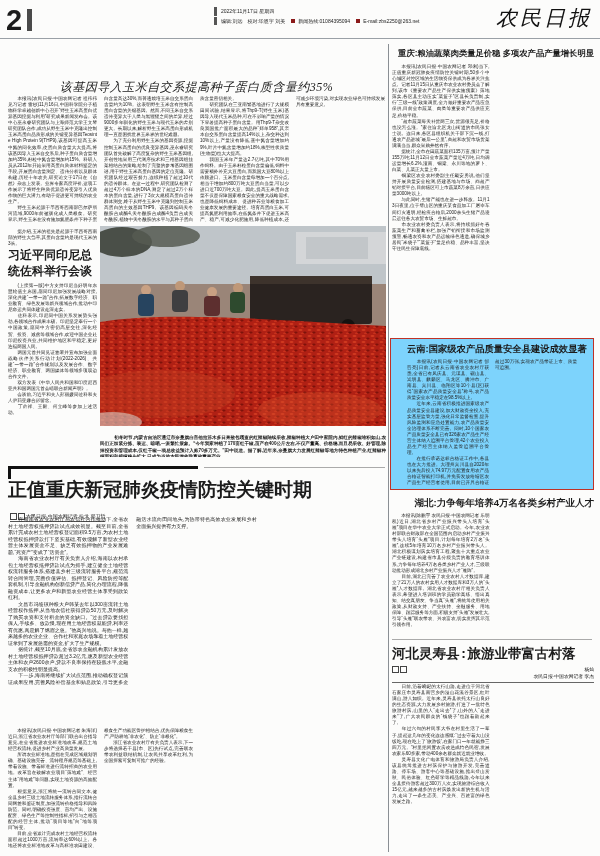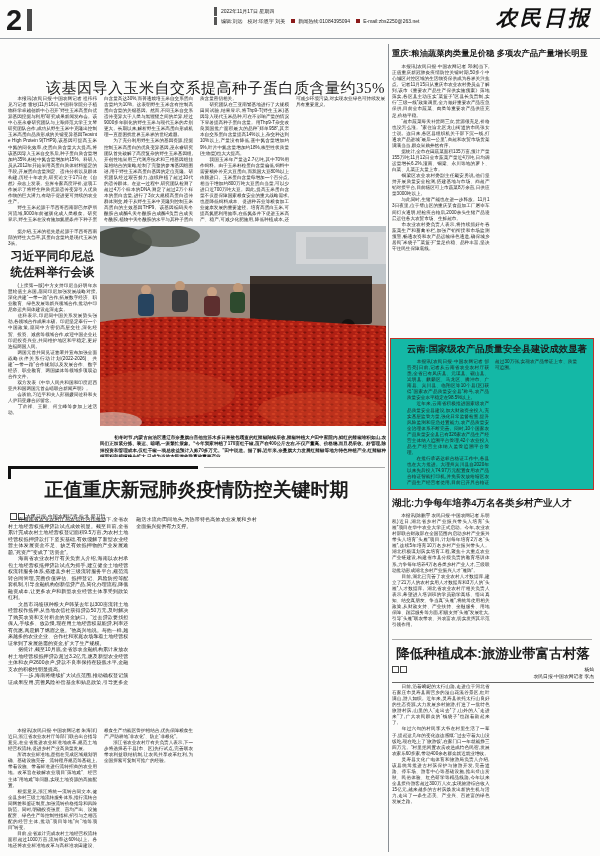--- a/index.html
+++ b/index.html
@@ -7,40 +7,40 @@
         font-family:"Liberation Sans",sans-serif;color:#1c1c1c;overflow:hidden;}
   .abs{position:absolute;}
   
   .pagenum{font-size:29px;font-weight:bold;line-height:30px;}
   .secbar{width:5px;height:22px;background:#4a4a4a;margin:0 5px;}
   .sectitle{font-size:20px;font-weight:bold;letter-spacing:1px;}
   .hdrflex{display:flex;align-items:center;}
   .meta{font-size:5px;line-height:1.7;color:#222;}
   .meta .row{display:flex;align-items:center;border-left:3px solid #555;padding-left:4px;margin:1px 0;}
   .redsq{display:inline-block;width:4px;height:4px;background:#8b1a1a;margin:0 3px 0 6px;}
-  .masthead{font-family:"DejaVu Serif",serif;font-style:italic;font-weight:bold;
+  .masthead{font-family:"DejaVu Serif",serif;font-style:italic;font-weight:normal;
             font-size:21px;letter-spacing:3px;color:#111;}
   .hdr-rule{left:0;right:0;top:38px;height:1px;background:#9aa0a6;}
   
   .h-main{font-weight:bold;text-align:center;font-size:21.5px;letter-spacing:.5px;line-height:1.2;}
-  .h-sub{text-align:right;font-size:15px;font-family:"Liberation Serif",serif;letter-spacing:.5px;}
-  .h-serif{font-family:Liberation Sans, sans-serif;font-weight:bold;text-align:center;}
-  .h-side{font-weight:bold;text-align:left;white-space:nowrap;}
+  .h-sub{text-align:center;font-size:12px;font-family:"Liberation Serif",serif;letter-spacing:.5px;font-style:italic;}
+  .h-serif{font-family:Liberation Mono, monospace;font-weight:bold;}
+  .h-side{font-weight:bold;text-align:right;white-space:nowrap;}
   
   .bt{font-size:4.6px;line-height:1.32;text-align:justify;white-space:pre-wrap;
       word-break:break-all;overflow:hidden;color:#222;}
   .cols2{column-count:2;column-gap:7px;column-fill:auto;}
   .cols3{column-count:3;column-gap:8px;column-fill:auto;}
   .cols4{column-count:4;column-gap:7px;column-fill:auto;}
   .vline{width:1px;background:#8a8f94;}
   .thinline{height:1px;background:#aaa;}
   .thickline{background:#111;}
   .byline{font-size:5px;color:#222;display:inline-block;border-bottom:.5px solid #555;padding-bottom:1px;}
   .sqicon{display:inline-block;width:5px;height:5px;border:.8px solid #444;margin-right:1px;vertical-align:middle;}
-  .redbox{border:1.5px solid #c03226;padding:3px 16px;box-sizing:border-box;background:#14b8a6;}
+  .redbox{border:1.5px solid #c03226;padding:3px 16px;box-sizing:border-box;background:#7dd3fc;}
   .caption{font-size:4.6px;line-height:1.35;text-align:justify;white-space:pre-wrap;
            word-break:break-all;overflow:hidden;color:#1a1a1a;font-weight:600;}
   .byline2{display:flex;justify-content:space-between;align-items:flex-start;font-size:4.8px;
            border-bottom:.5px solid #666;padding-bottom:2px;}
   .byline2 .names{text-align:right;line-height:1.5;}
 </style>
 </head>
 <body>
 
 <div id="page">
@@ -154,21 +154,21 @@
     <div class="bt cols2" style="height:128px;column-gap:6px;">　　本报讯(农民日报·中国农网记者 郜晋亮)日前,记者从云南省农业农村厅获悉,全省已有凤庆县、元谋县、砚山县、嵩明县、麒麟区、马龙区、腾冲市、广南县、宾川县、临翔区等10个县(区)获得“国家农产品质量安全县”称号,农产品质量安全水平稳定在98.5%以上。
 　　近年来,云南省积极推进国家级农产品质量安全县建设,加大财政资金投入,充实基层监管力量,强化日常监督检查,提升风险监测和应急处置能力,农产品质量安全治理体系不断完善。同时,10个国家农产品质量安全县已有326家农产品生产经营主体纳入追溯平台管理,42个农业投入品生产经营主体纳入监管追溯平台管理。
 　　在推行承诺达标合格证工作中,各县也在大力推进。大理州宾川县自2020年以来先后投入74.97万元配置食用农产品合格证智能打印机,并免费发放给辖区农产品生产经营者使用,目前已开具合格证超过30万张,实现农产品带证上市、质量可追溯。</div>
   </div>
 
   <div class="abs h-side" style="left:392px;top:497px;width:202px;font-size:9.5px;">湖北:力争每年培养4万名各类乡村产业人才</div>
   <div class="abs bt cols2" style="left:392px;top:513px;width:202px;height:121px;">　　本报讯(陈鹏宇 农民日报·中国农网记者 乐明凯)近日,湖北省乡村产业振兴带头人培育“头雁”项目在华中农业大学正式启动。今年,农业农村部联合财政部在全国范围内启动乡村产业振兴带头人培育“头雁”项目,计划每年培育2万名“头雁”,连续5年培育10万名乡村产业振兴带头人。湖北积极谋划落实培育工程,聚焦十大重点农业产业链建设,构建省市县分级负责的教育培训体系,力争每年培养4万名各类乡村产业人才,三级联动推动形成湖北乡村产业振兴人才“雁阵”。
 　　目前,湖北已完善了农业农村人才数据库,建立了21万人的农村实用人才数据库和3万人的“头雁”人才数据库。湖北省农业农村厅相关负责人表示,希望进入培训班的学员勤学真练、悟出真知、结交真朋友、争当真“头雁”,将统筹使用相关政策,从财政支持、产业扶持、金融服务、用地保障、跟踪服务等方面,积极支持“头雁”发展壮大,引导“头雁”联农带农、兴农富农,切实发挥其示范引领作用。</div>
 
   <div class="abs thinline" style="left:392px;top:639px;width:200px;"></div>
-  <div class="abs h-serif" style="left:392px;top:645px;width:202px;font-size:13.5px;white-space:nowrap;">降低种植成本:旅游业带富古村落</div>
+  <div class="abs h-serif" style="left:392px;top:645px;width:202px;font-size:13.5px;white-space:nowrap;">河北灵寿县:旅游业带富古村落</div>
   <div class="abs byline2" style="left:392px;top:666px;width:202px;">
     <span><span class="sqicon"></span><span class="sqicon"></span></span>
     <span class="names">
       <span>杨灿</span><br>
       <span>农民日报·中国农网记者 李杰</span>
     </span>
   </div>
   <div class="abs bt cols2" style="left:392px;top:684px;width:202px;height:166px;">　　日前,沿着蜿蜒的太行山路,走进位于河北省石家庄市灵寿县南营乡的漫山花溪谷景区,红叶满山,游人如织。近年来,灵寿县依托太行山良好的生态资源,大力发展乡村旅游,打造了一批特色旅游村落,山里的人“走出去”了,山外的人“走进来”了,广大农民群众的“钱袋子”也跟着鼓起来了。
 　　年过六旬的村民李大爷在村里生活了一辈子,提起这几年的变化连连感慨:“过去守着大山没饭吃,现在吃上了‘旅游饭’,在家门口一年就能挣三四万元。”村里把闲置农房改造成特色民宿,发展农家乐60多家,带动400余名群众就近就业增收。
 　　灵寿县文化广电体育和旅游局负责人介绍,该县统筹推进古村落保护与旅游开发,完善道路、停车场、游客中心等基础设施,推出登山赏秋、民俗体验、红色研学等精品线路,今年以来全县接待游客超过300万人次,实现旅游综合收入15亿元,越来越多的古村落焕发出新的生机与活力,走出了一条生态美、产业兴、百姓富的绿色发展之路。</div>

